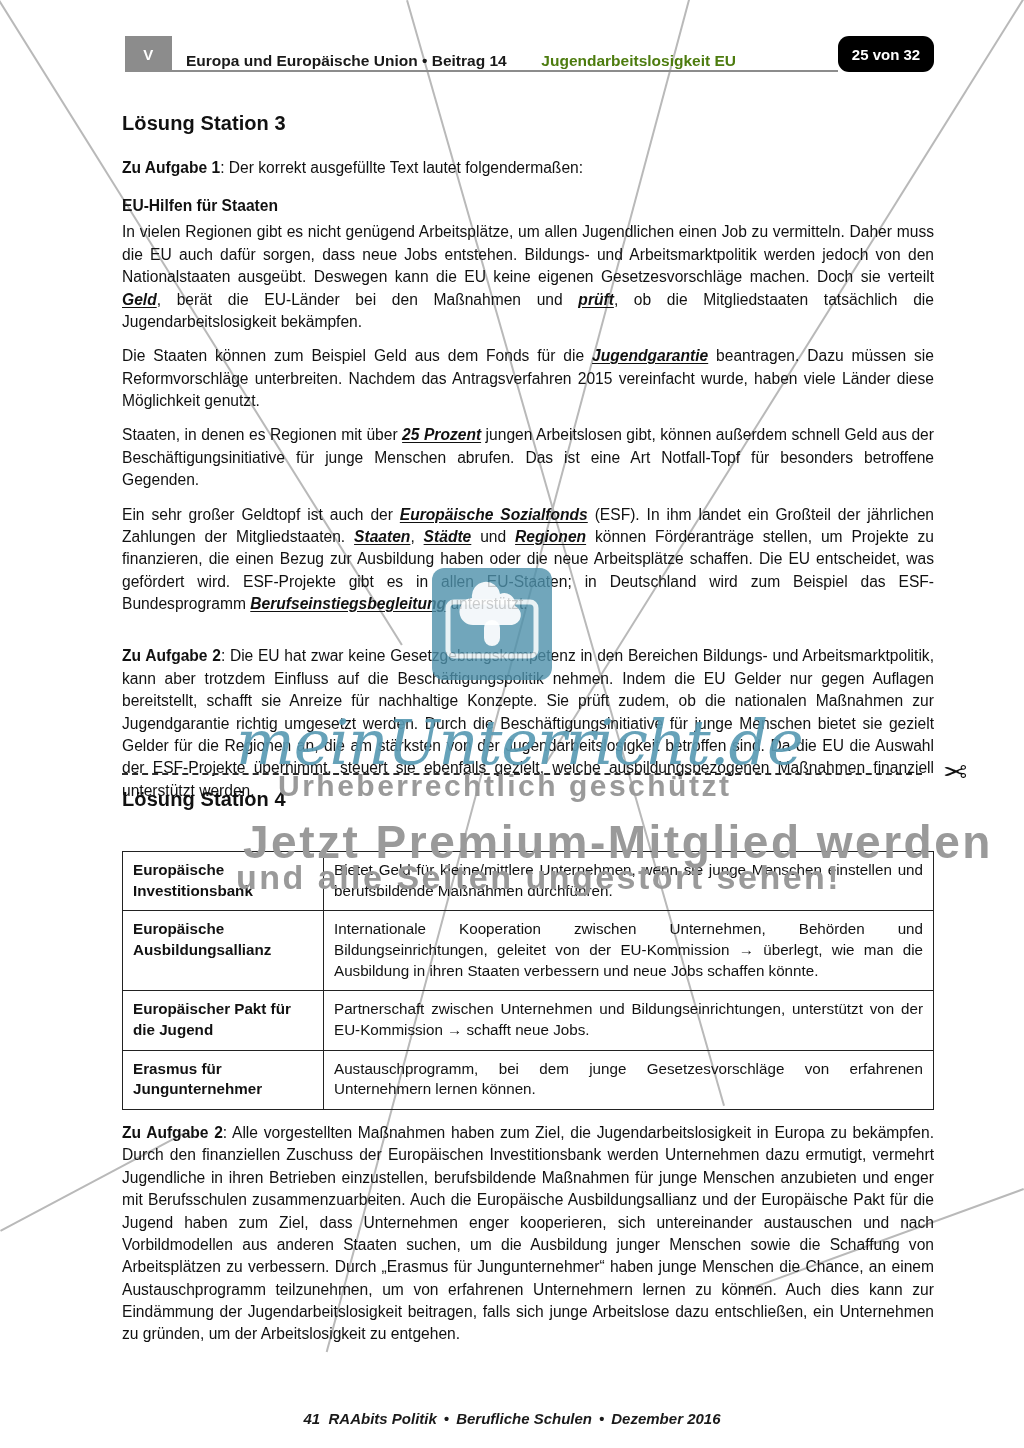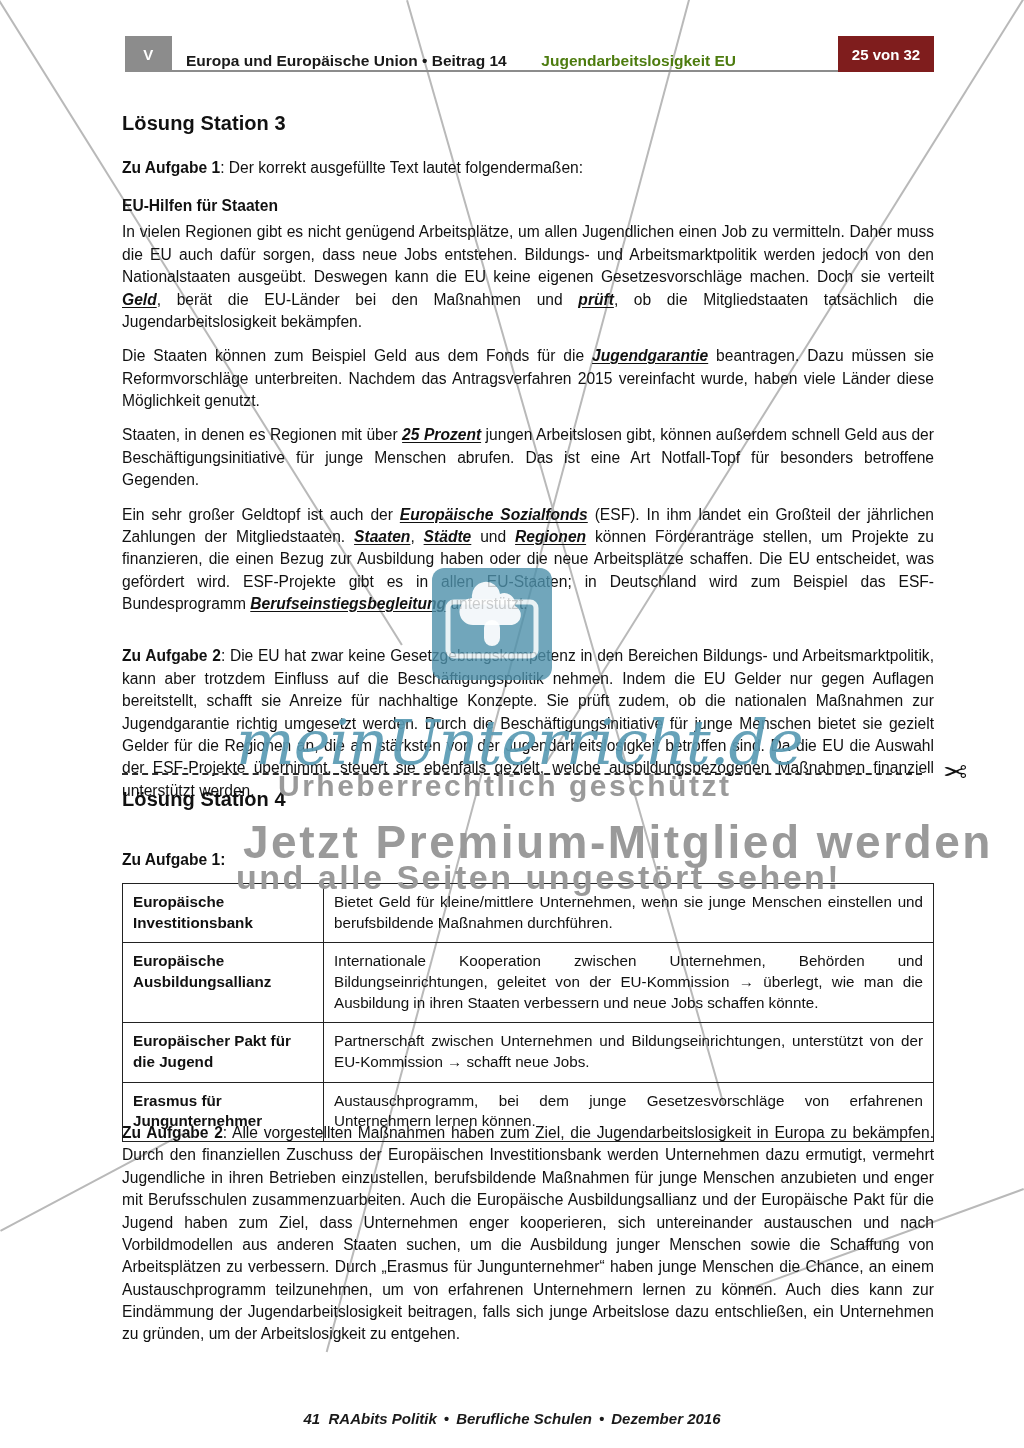--- a/index.html
+++ b/index.html
@@ -68,28 +68,29 @@
   #header-right {
     position: absolute;
     right: 102px;
     font-size: 15.5px;
     font-weight: bold;
     color: #4d7c0f;
     white-space: nowrap;
   }
   #page-badge {
     width: 96px;
-    background: #7f1d1d;
+    background: #000000;
     color: #ffffff;
     font-weight: bold;
     font-size: 15px;
     display: flex;
     align-items: center;
     justify-content: center;
     white-space: nowrap;
+    border-radius: 11px;
   }
 
   
   #content {
     position: absolute;
     left: 122px;
     top: 112px;
     width: 812px;
     z-index: 5;
   }
@@ -294,21 +295,20 @@
   </div>
 
   <div id="cutline-wrap">
     <div id="cutline"></div>
     <div id="scissors">✂</div>
   </div>
 
   <div id="station4">
     <div class="section-title">Lösung Station 4</div>
 
-    <div id="aufgabe1-line">Zu Aufgabe 1:</div>
 
     <table class="solution">
       <tbody>
         <tr>
           <td class="term">Europäische Investitionsbank</td>
           <td class="desc">Bietet Geld für kleine/mittlere Unternehmen, wenn sie junge Menschen einstellen und berufsbildende Maßnahmen durchführen.</td>
         </tr>
         <tr>
           <td class="term">Europäische Ausbildungsallianz</td>
           <td class="desc">Internationale Kooperation zwischen Unternehmen, Behörden und Bildungseinrichtungen, geleitet von der EU-Kommission → überlegt, wie man die Ausbildung in ihren Staaten verbessern und neue Jobs schaffen könnte.</td>

